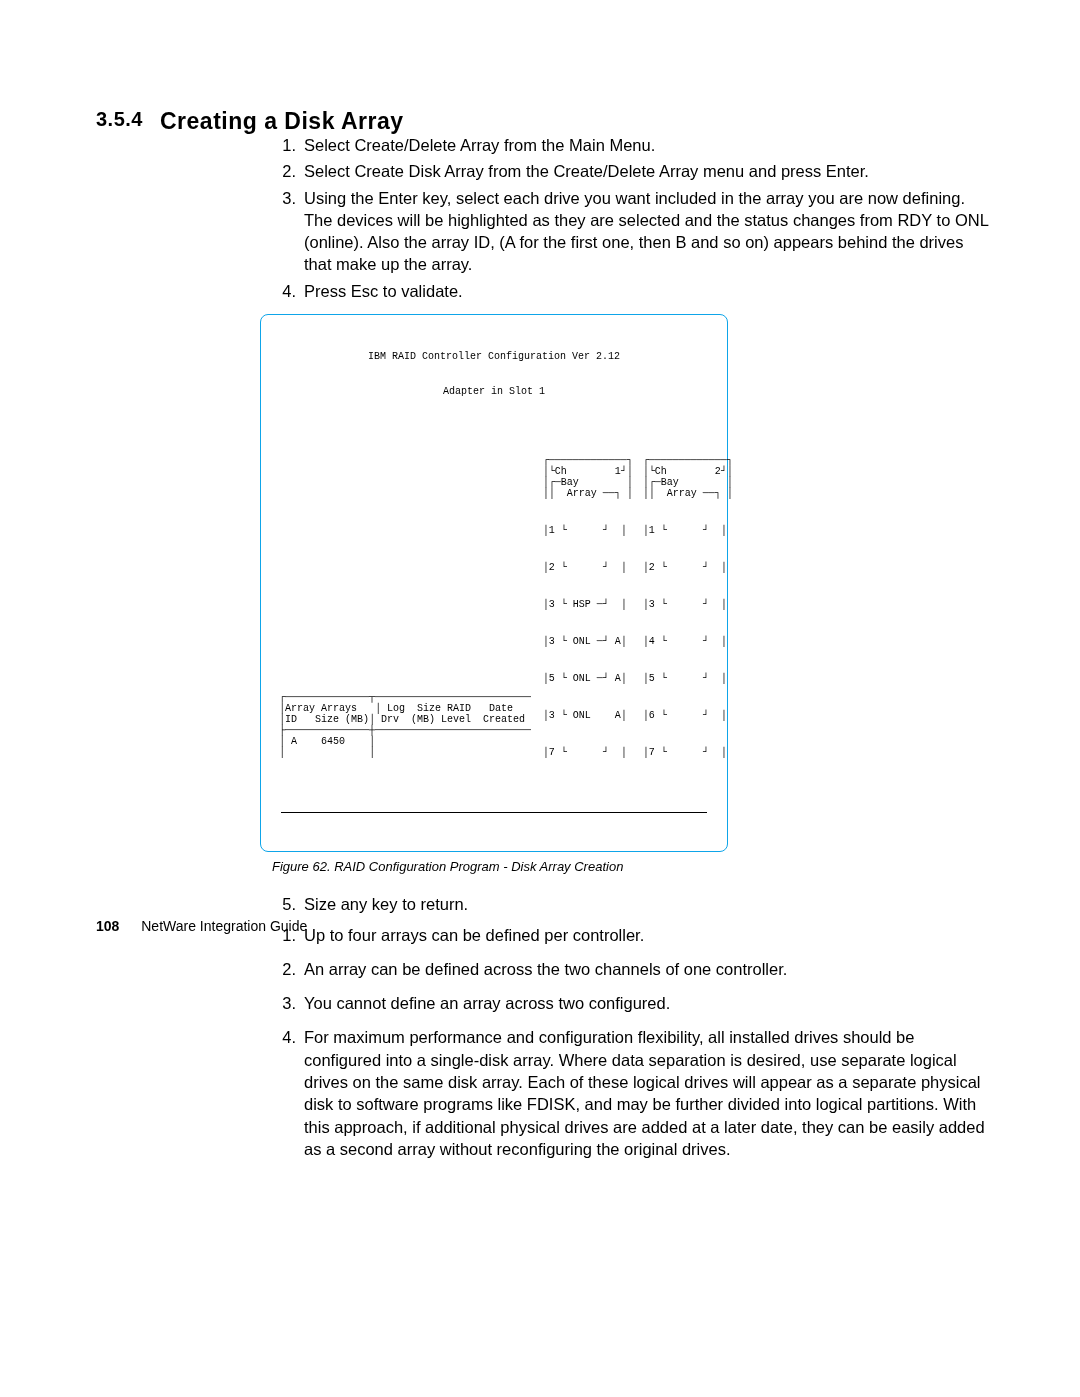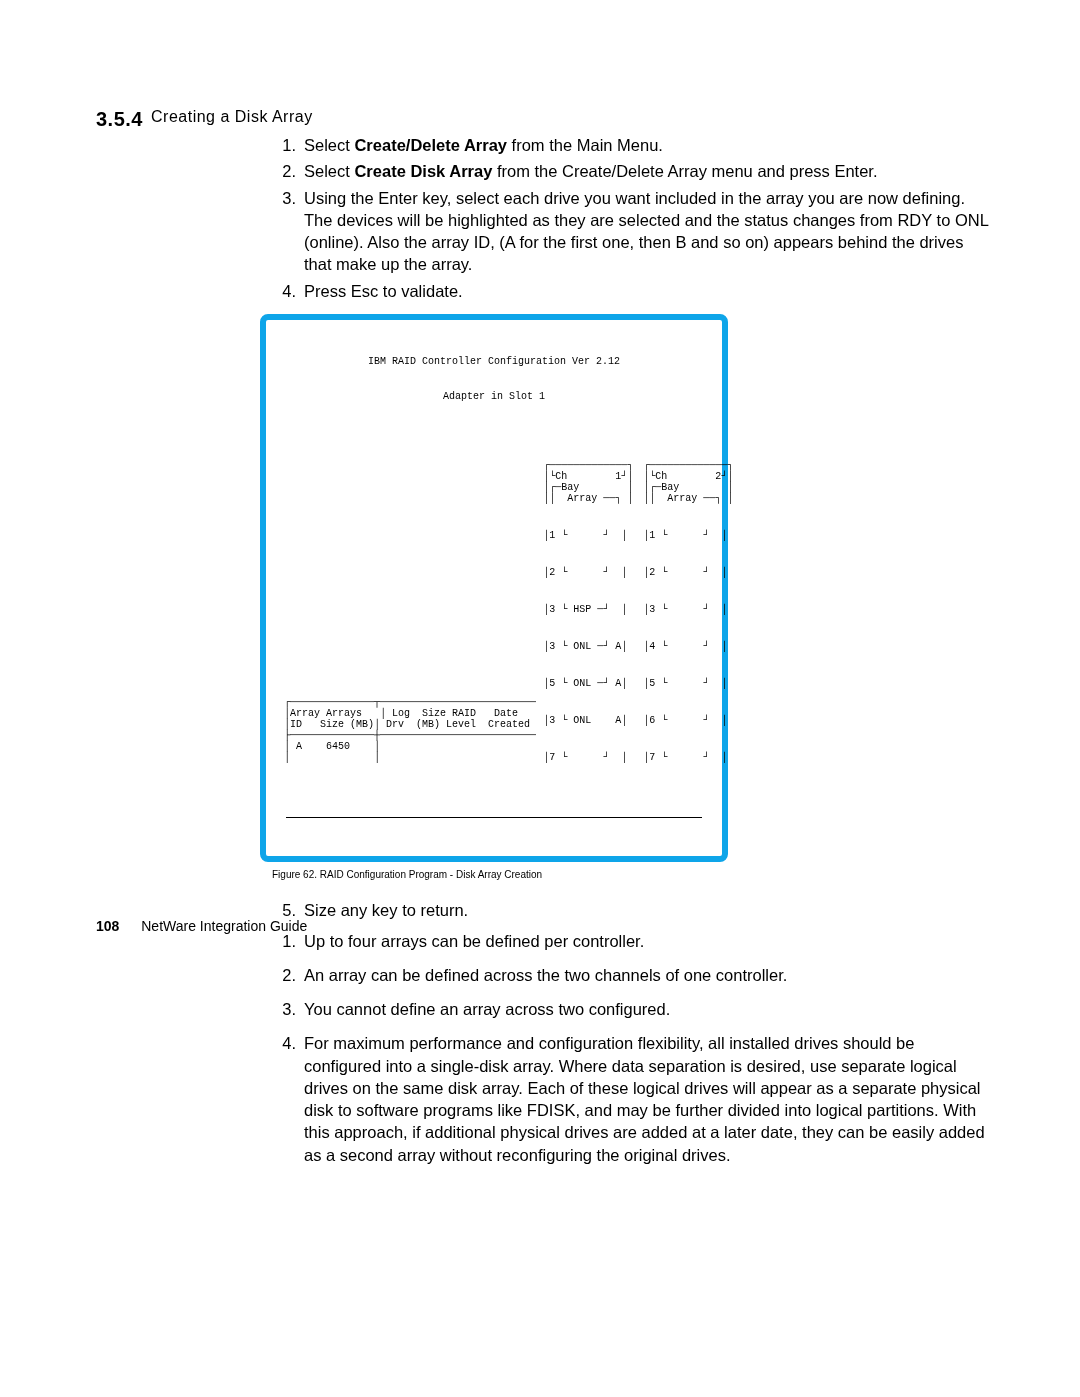--- a/index.html
+++ b/index.html
@@ -22,49 +22,49 @@
   .sec-num {
     position: absolute;
     left: 96px;
     top: 108px;
     font-weight: 700;
     font-size: 20px;
     letter-spacing: 0.5px;
   }
   .sec-title {
     position: absolute;
-    left: 151px;
+    left: 160px;
     top: 108px;
-    font-weight: 400;
-    font-size: 16px;
+    font-weight: 700;
+    font-size: 23px;
     letter-spacing: 0.5px;
   }
   .content {
     position: absolute;
     left: 272px;
     top: 134px;
     width: 720px;
     font-size: 16.5px;
     line-height: 1.35;
   }
   .ol { list-style: none; padding: 0; margin: 0 0 8px 0; }
   .ol .li {
     display: flex;
     margin: 0 0 4px 0;
   }
   .ol .mk { flex: 0 0 24px; text-align: right; padding-right: 8px; }
   .ol .tx { flex: 1 1 auto; }
-  .b { font-weight: 700; }
+  .b { font-weight: 400; }
 
   
   .fig {
     margin: 12px 0 6px -12px;
     width: 468px;
     box-sizing: border-box;
-    border: 6px solid #0ea5e9;
+    border: 1px solid #0ea5e9;
     border-radius: 8px;
     background: #fff;
     position: relative;
   }
   .fig-inner {
     padding: 14px 18px 16px 18px;
     font-family: "Courier New", monospace;
     font-size: 10px;
     line-height: 1.1;
     white-space: pre;
@@ -87,21 +87,22 @@
     width: 86px;
     font-family: "Courier New", monospace;
   }
   .chan-head { white-space: pre; }
   .bay-row { white-space: pre; margin-top: 4px; }
 
   .arr-table { white-space: pre; margin-top: 6px; }
   .hr { border-top: 1px solid #000; height: 0; margin: 10px 2px 0 2px; }
 
   .caption {
-    font-size: 10px;
+    font-style: italic;
+    font-size: 13px;
     margin: 6px 0 18px 0;
   }
 
   .notes-h { font-weight: 700; margin: 18px 0 10px 0; }
   .notes-list .li { margin: 0 0 12px 0; }
 
   .footer {
     position: absolute;
     left: 96px;
     bottom: 112px;

